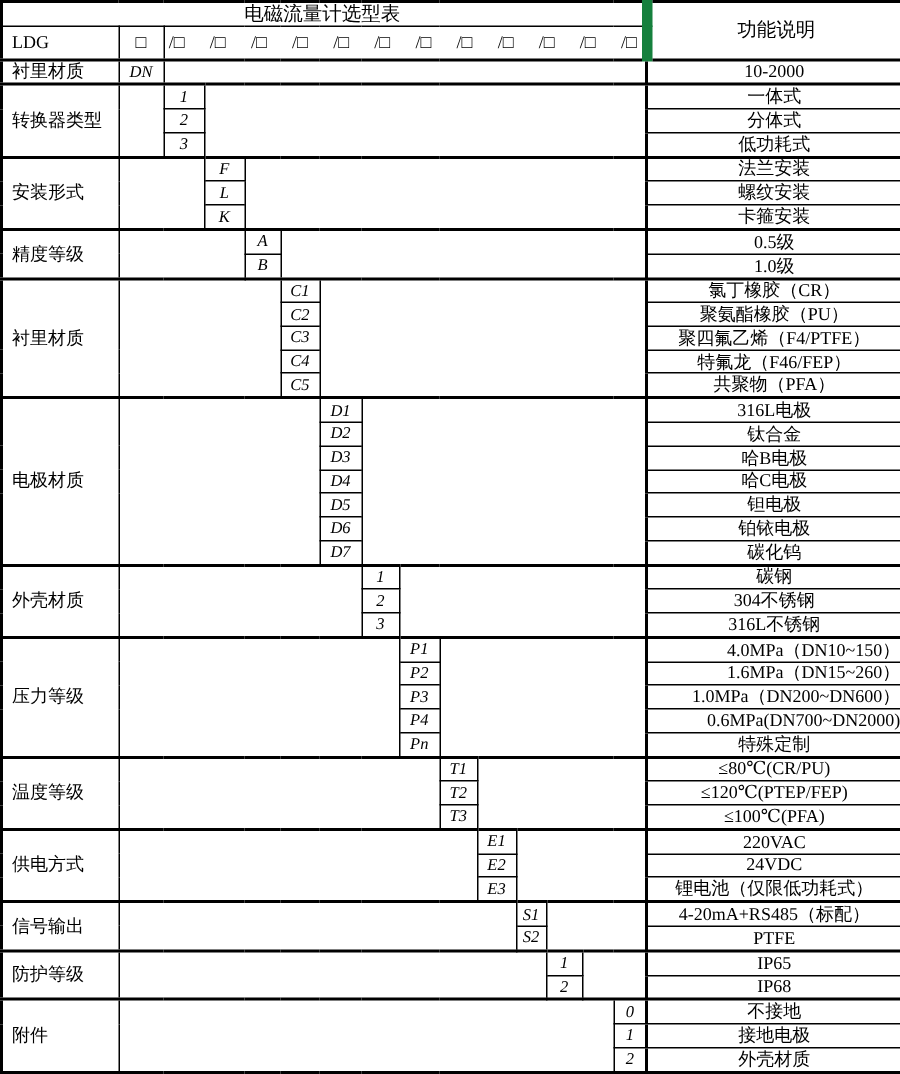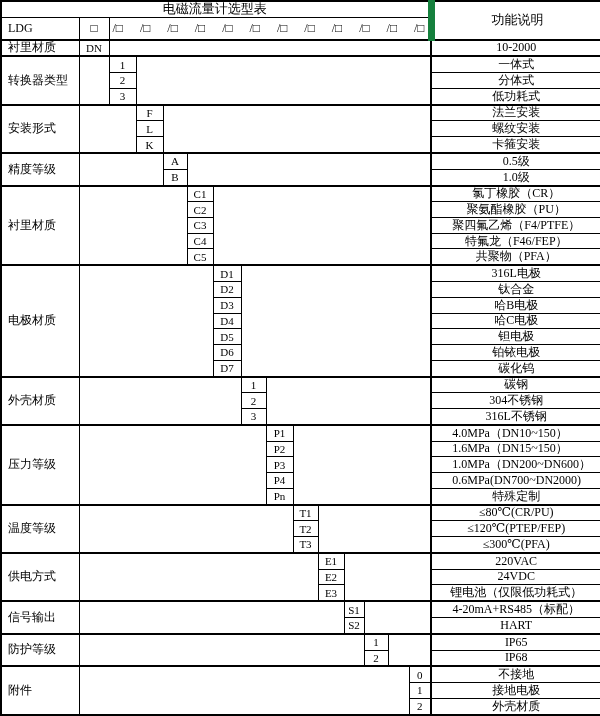--- a/index.html
+++ b/index.html
@@ -15,23 +15,23 @@
     border:1px solid #000;
     padding:0; margin:0;
     text-align:center; vertical-align:middle;
     font-size:12px; line-height:1.1;
     overflow:hidden; white-space:nowrap;
   }
   .title-cell { height:15px; font-size:13px; }
   tr.model-row { height:22px; }
   .fn-header { font-size:13px; border-left:7px solid #15803d; }
   .lbl { text-align:left; padding-left:6px; }
-  .code { font-size:11px; font-family:"Liberation Serif","DejaVu Serif",serif; }
+  .code { font-size:11px; font-family:"Liberation Serif","DejaVu Serif",serif;font-style:italic; }
   .desc { border-left:2px solid #000; }
-  .desc.left { text-align:left; padding-left:20px; }
+  .desc.left { text-align:right; padding-left:20px; }
   tr.cat-first > td { border-top:2px solid #000; }
   .slots-wrap { display:flex; justify-content:space-between; padding:0 3px; }
   .slots-wrap span { font-size:12px; }
   .model-box { font-size:12px; }
 </style>
 </head>
 <body>
 
 <div id="app">
   <table id="sel-table">
@@ -196,21 +196,21 @@
         </tr>
         <tr class="cat-first">
           <td class="lbl" rowspan="5">压力等级</td>
           <td colspan="7" rowspan="5"></td>
           <td class="code">P1</td>
           <td colspan="6" rowspan="5"></td>
           <td class="desc left">4.0MPa（DN10~150）</td>
         </tr>
         <tr>
           <td class="code">P2</td>
-          <td class="desc left">1.6MPa（DN15~150）</td>
+          <td class="desc left">1.6MPa（DN15~260）</td>
         </tr>
         <tr>
           <td class="code">P3</td>
           <td class="desc left">1.0MPa（DN200~DN600）</td>
         </tr>
         <tr>
           <td class="code">P4</td>
           <td class="desc left">0.6MPa(DN700~DN2000)</td>
         </tr>
         <tr>
@@ -223,21 +223,21 @@
           <td class="code">T1</td>
           <td colspan="5" rowspan="3"></td>
           <td class="desc">≤80℃(CR/PU)</td>
         </tr>
         <tr>
           <td class="code">T2</td>
           <td class="desc">≤120℃(PTEP/FEP)</td>
         </tr>
         <tr>
           <td class="code">T3</td>
-          <td class="desc">≤300℃(PFA)</td>
+          <td class="desc">≤100℃(PFA)</td>
         </tr>
         <tr class="cat-first">
           <td class="lbl" rowspan="3">供电方式</td>
           <td colspan="9" rowspan="3"></td>
           <td class="code">E1</td>
           <td colspan="4" rowspan="3"></td>
           <td class="desc">220VAC</td>
         </tr>
         <tr>
           <td class="code">E2</td>
@@ -249,21 +249,21 @@
         </tr>
         <tr class="cat-first">
           <td class="lbl" rowspan="2">信号输出</td>
           <td colspan="10" rowspan="2"></td>
           <td class="code">S1</td>
           <td colspan="3" rowspan="2"></td>
           <td class="desc">4-20mA+RS485（标配）</td>
         </tr>
         <tr>
           <td class="code">S2</td>
-          <td class="desc">HART</td>
+          <td class="desc">PTFE</td>
         </tr>
         <tr class="cat-first">
           <td class="lbl" rowspan="2">防护等级</td>
           <td colspan="11" rowspan="2"></td>
           <td class="code">1</td>
           <td colspan="2" rowspan="2"></td>
           <td class="desc">IP65</td>
         </tr>
         <tr>
           <td class="code">2</td>

